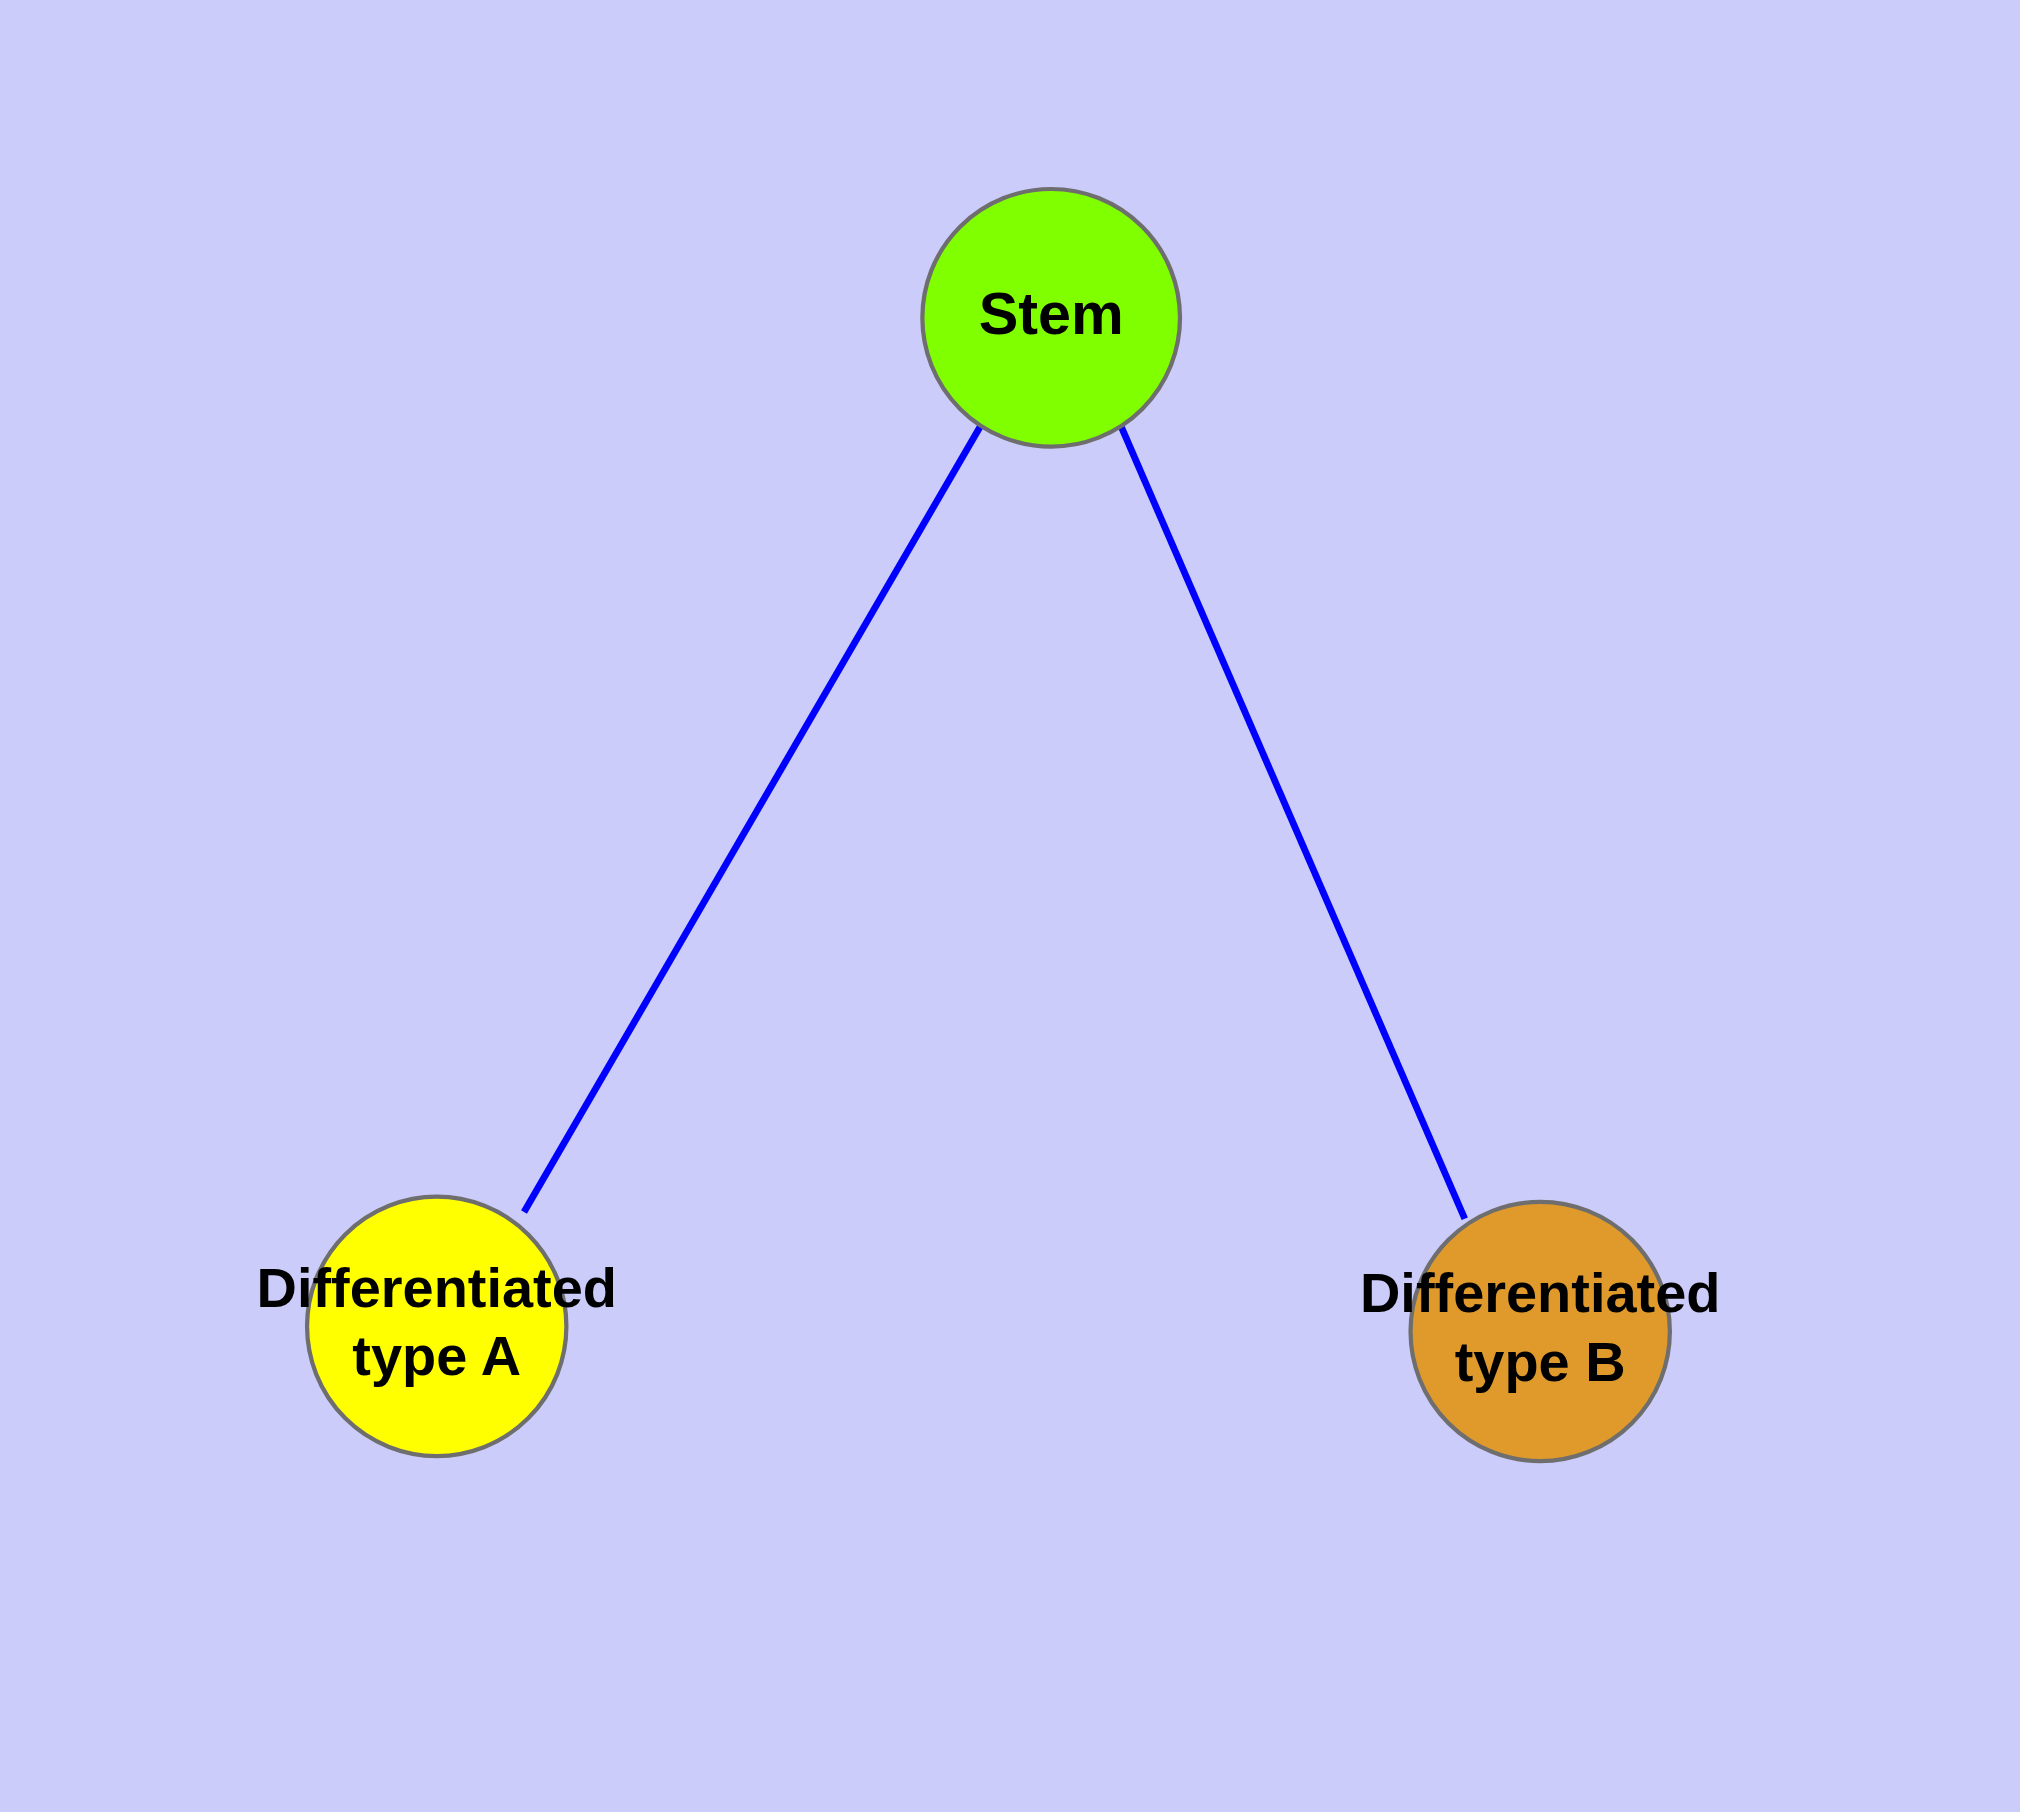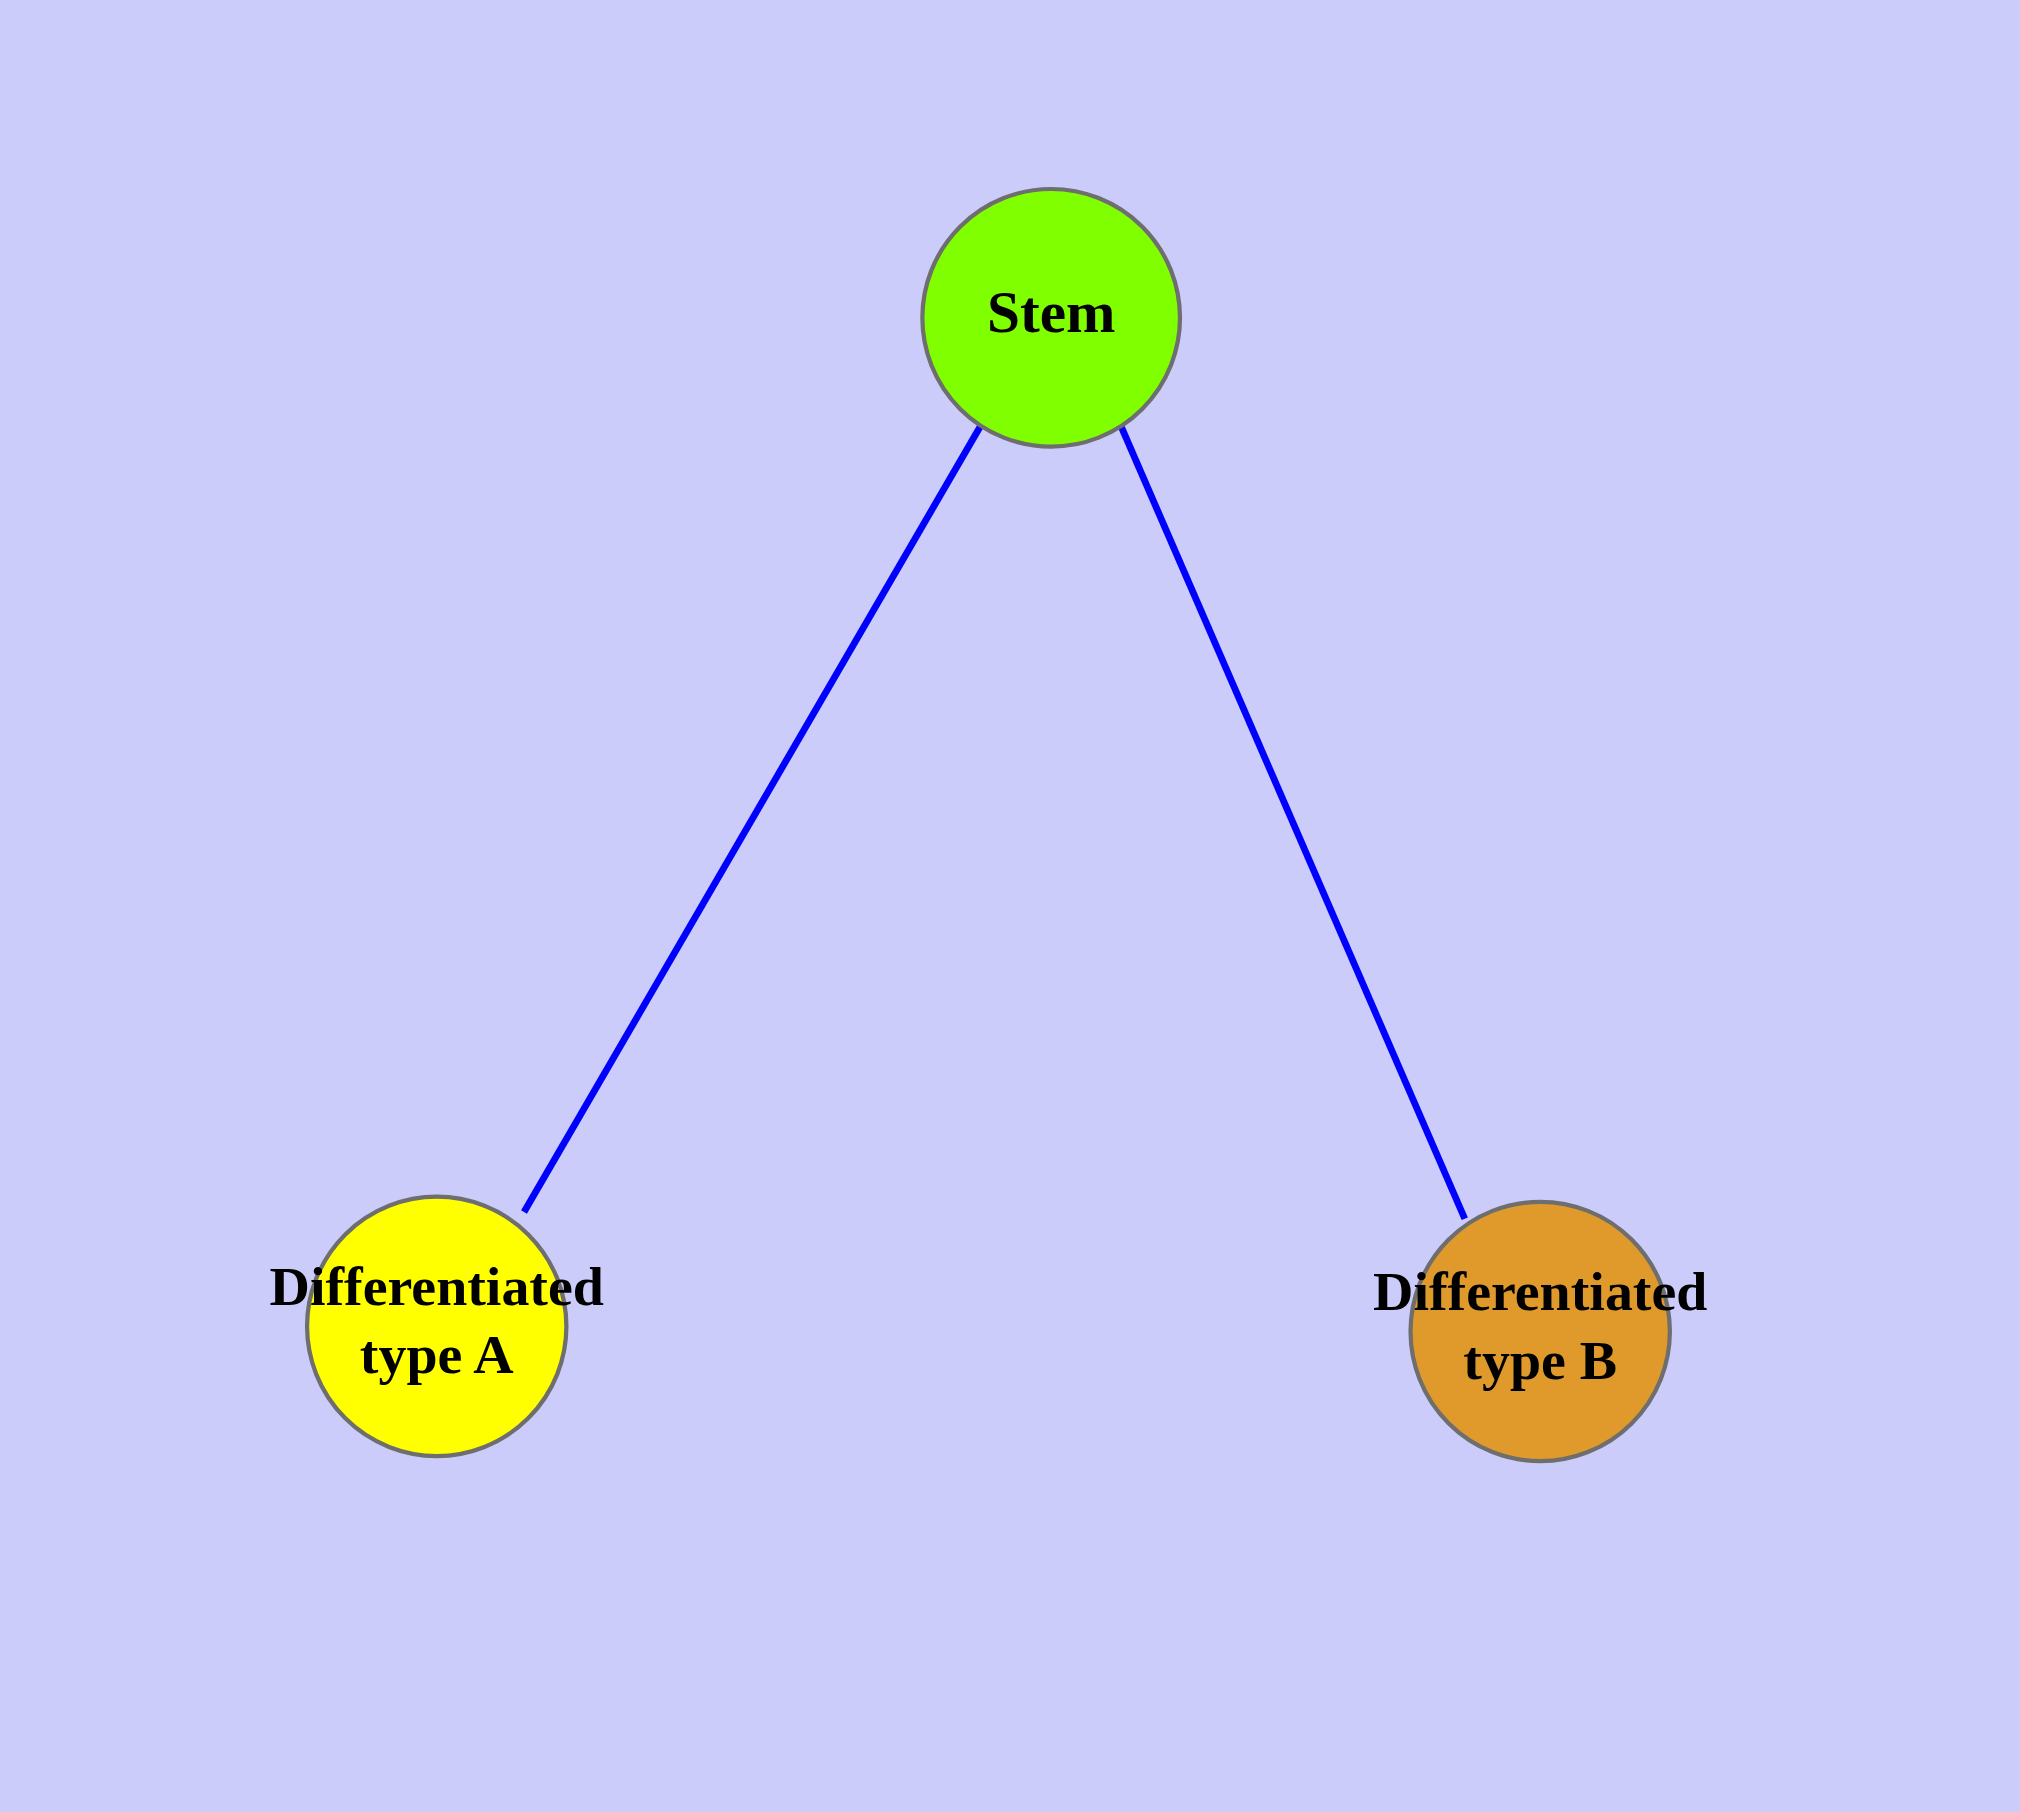--- a/index.html
+++ b/index.html
@@ -5,21 +5,21 @@
   html, body {
     margin: 0;
     padding: 0;
     background: #ffffff;
   }
   #canvas {
     position: relative;
     width: 2021px;
     height: 1812px;
     overflow: hidden;
-    font-family: Liberation Serif, serif;
+    font-family: Liberation Sans, sans-serif;
   }
   #graph-bg {
     position: absolute;
     inset: 0;
     width: 100%;
     height: 100%;
   }
   #graph-svg {
     position: absolute;
     inset: 0;

